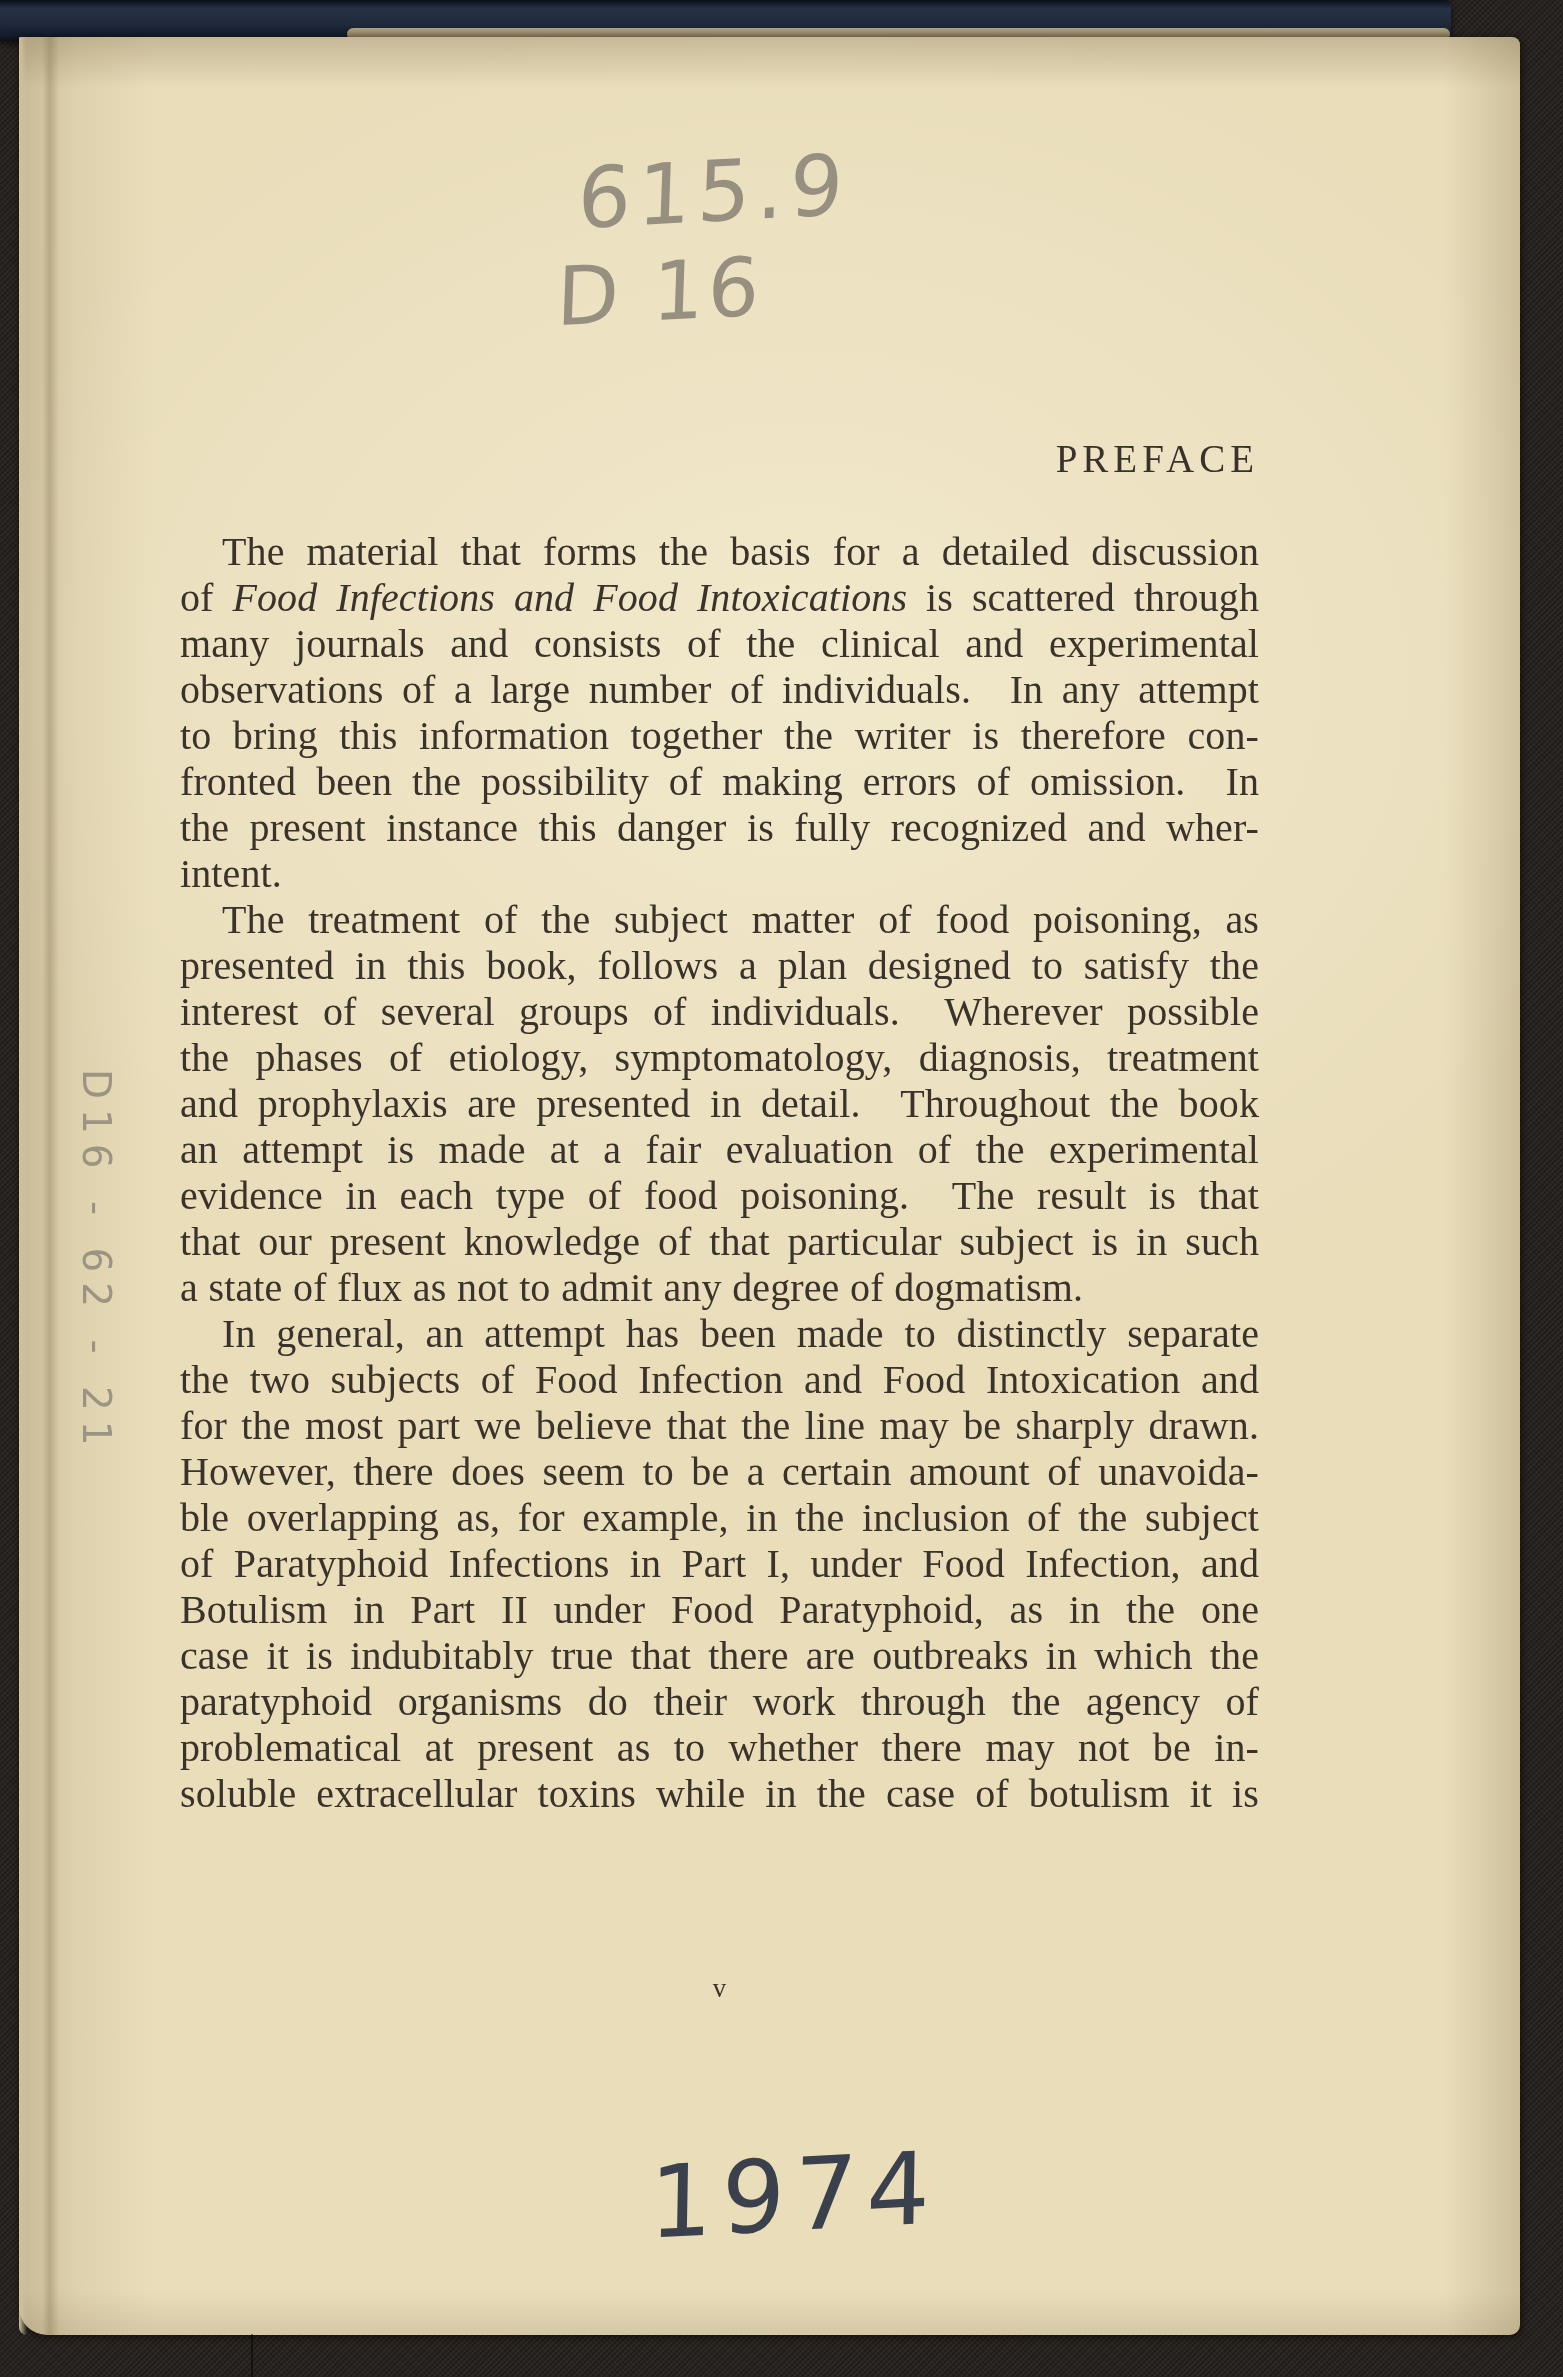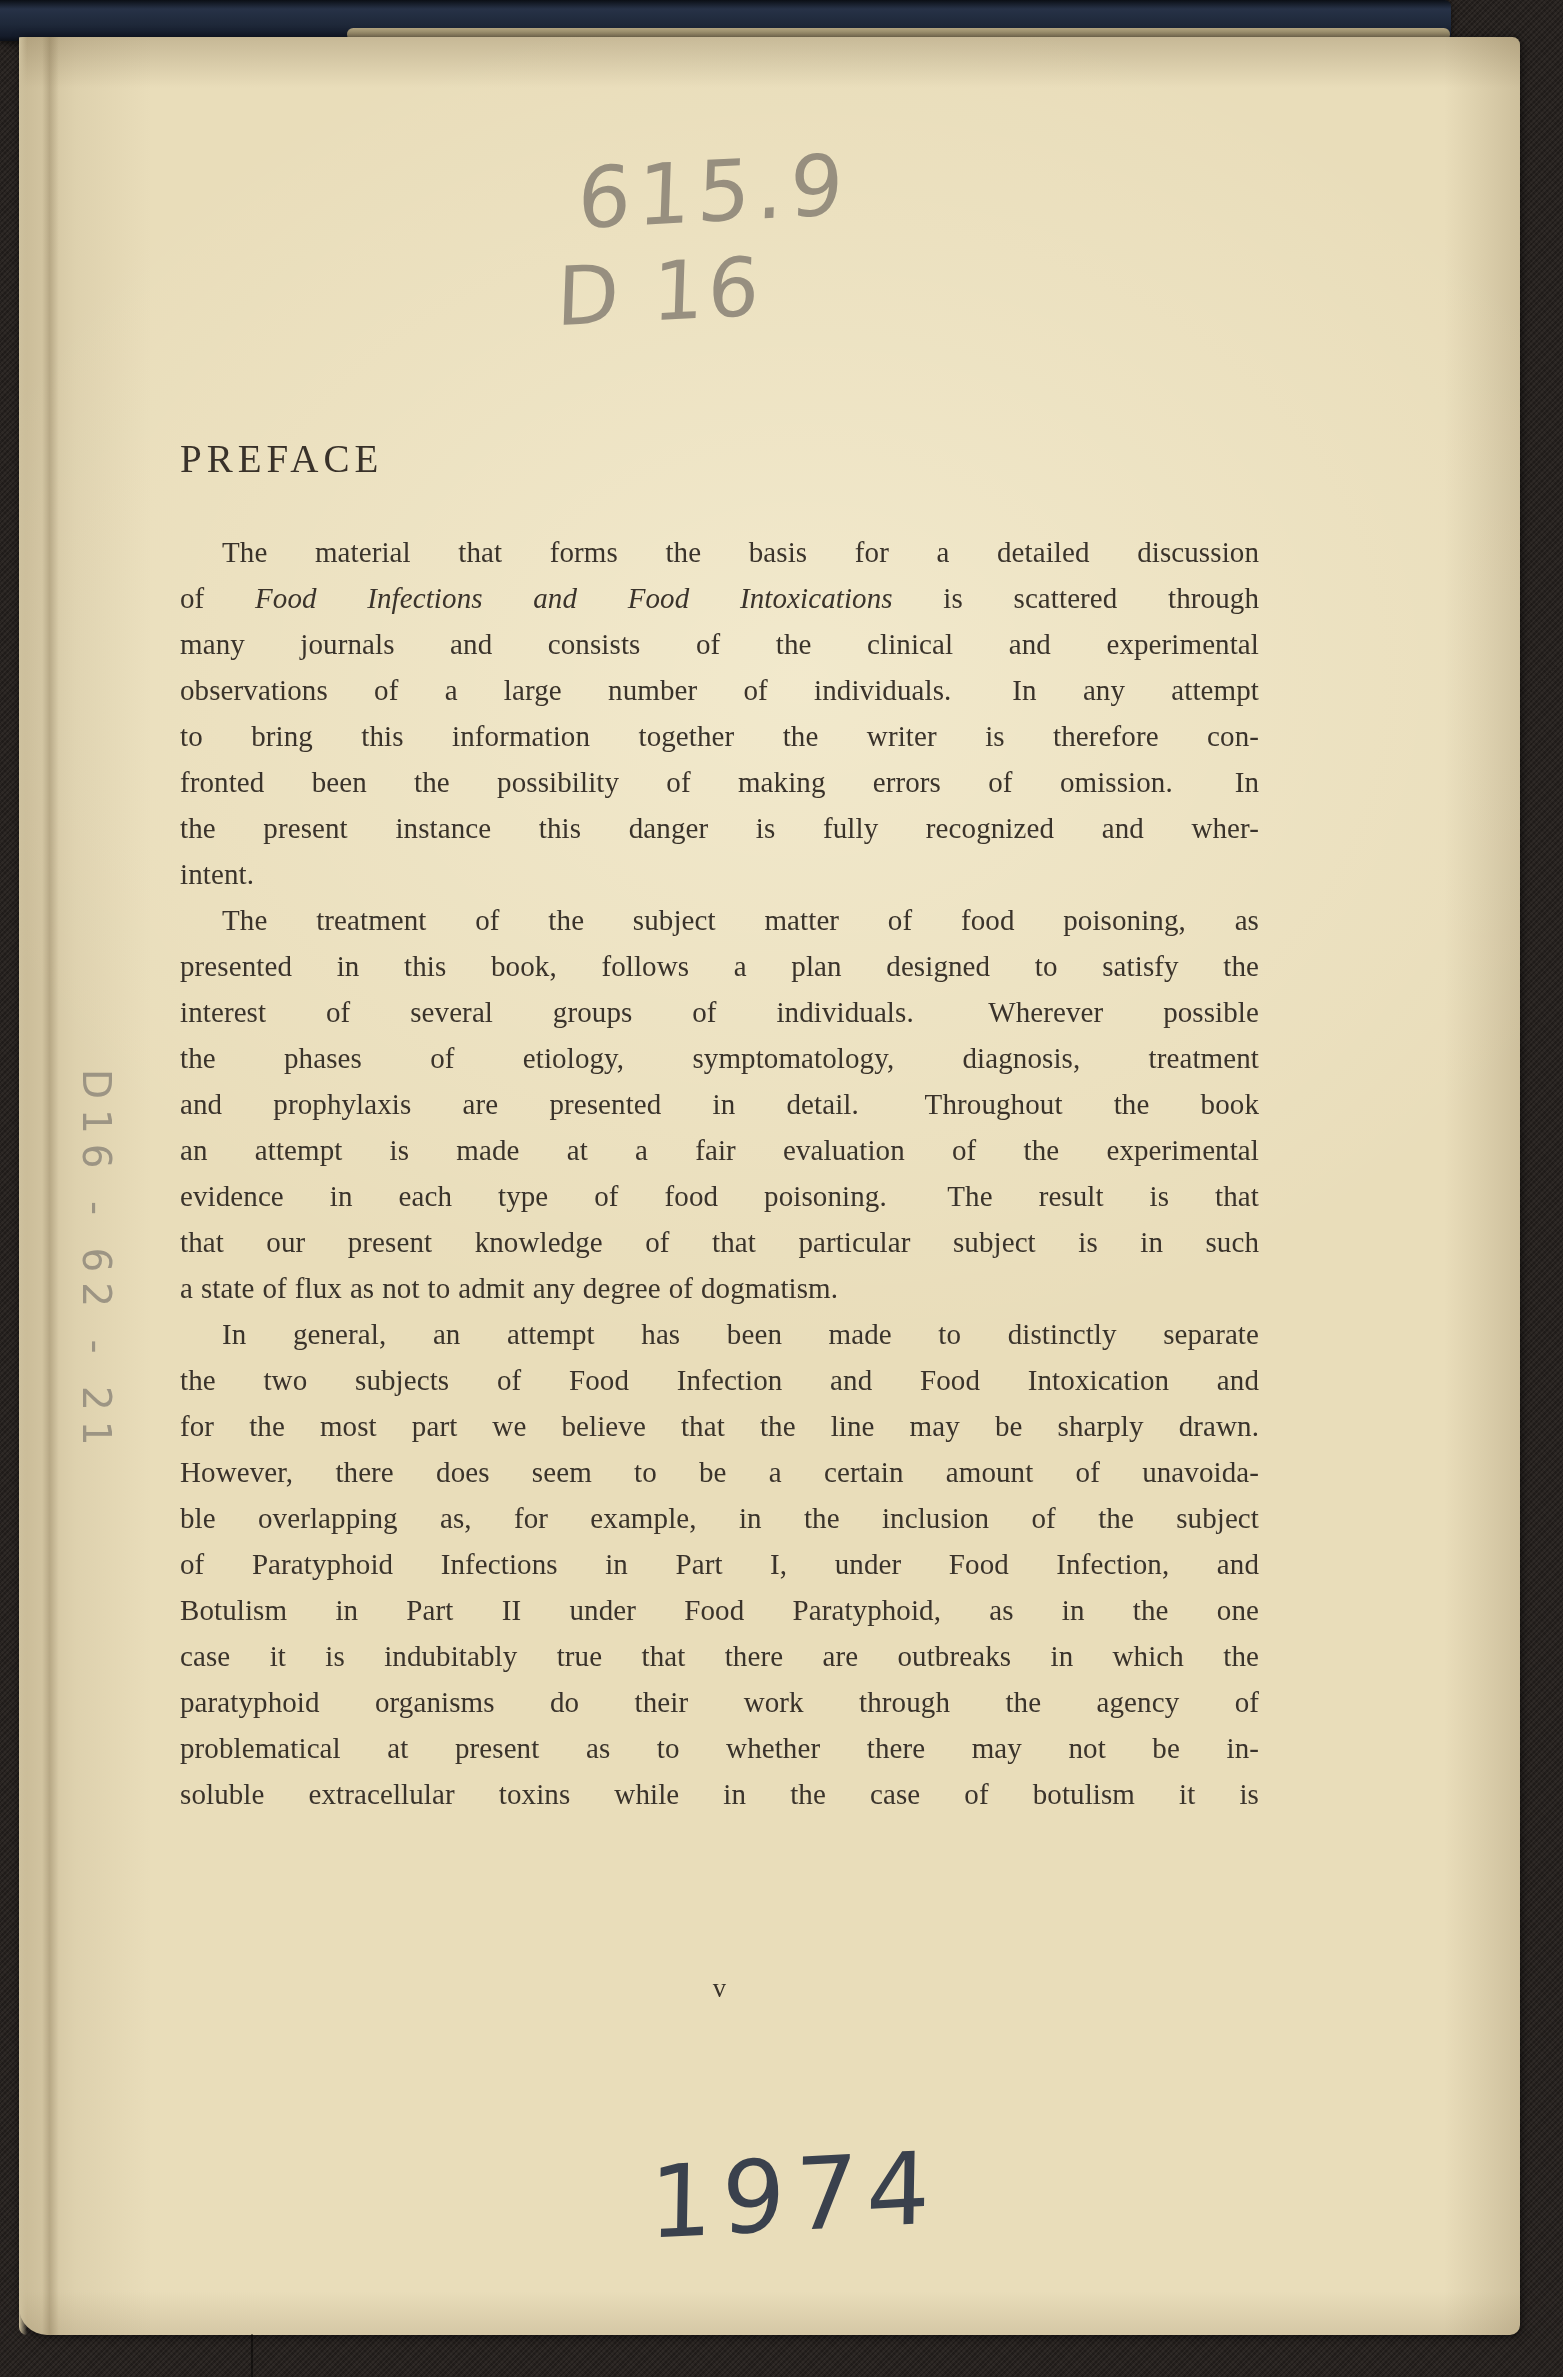--- a/index.html
+++ b/index.html
@@ -64,30 +64,30 @@
   
   .marginalia{
     position:absolute;left:100px;top:1032px;width:411px;
     transform-origin:left top;transform:rotate(90deg);
     font-family:"DejaVu Sans",sans-serif;font-size:39px;letter-spacing:10px;
     color:#918a7c;opacity:0.85;
   }
 
   .heading{
     position:absolute;left:161px;top:399px;width:1079px;
-    text-align:left;font-size:39px;letter-spacing:5px;
+    text-align:right;font-size:39px;letter-spacing:5px;
     color:#39322a;
   }
 
   .text-block{
     position:absolute;left:161px;top:492px;width:1079px;
   }
   .paragraph{margin:0;}
   .line{
-    font-size:29px;line-height:46px;letter-spacing:0.1px;word-spacing:0.6px;
+    font-size:40px;line-height:46px;letter-spacing:0.1px;word-spacing:0.6px;
     text-align:justify;text-align-last:justify;
     white-space:normal;
   }
   .line.indent{padding-left:42px;}
   .line.last{text-align-last:left;}
   .line em{font-style:italic;}
 
   .page-number{
     position:absolute;left:161px;top:1936px;width:1079px;
     text-align:center;font-size:26.6px;color:#3a332b;

